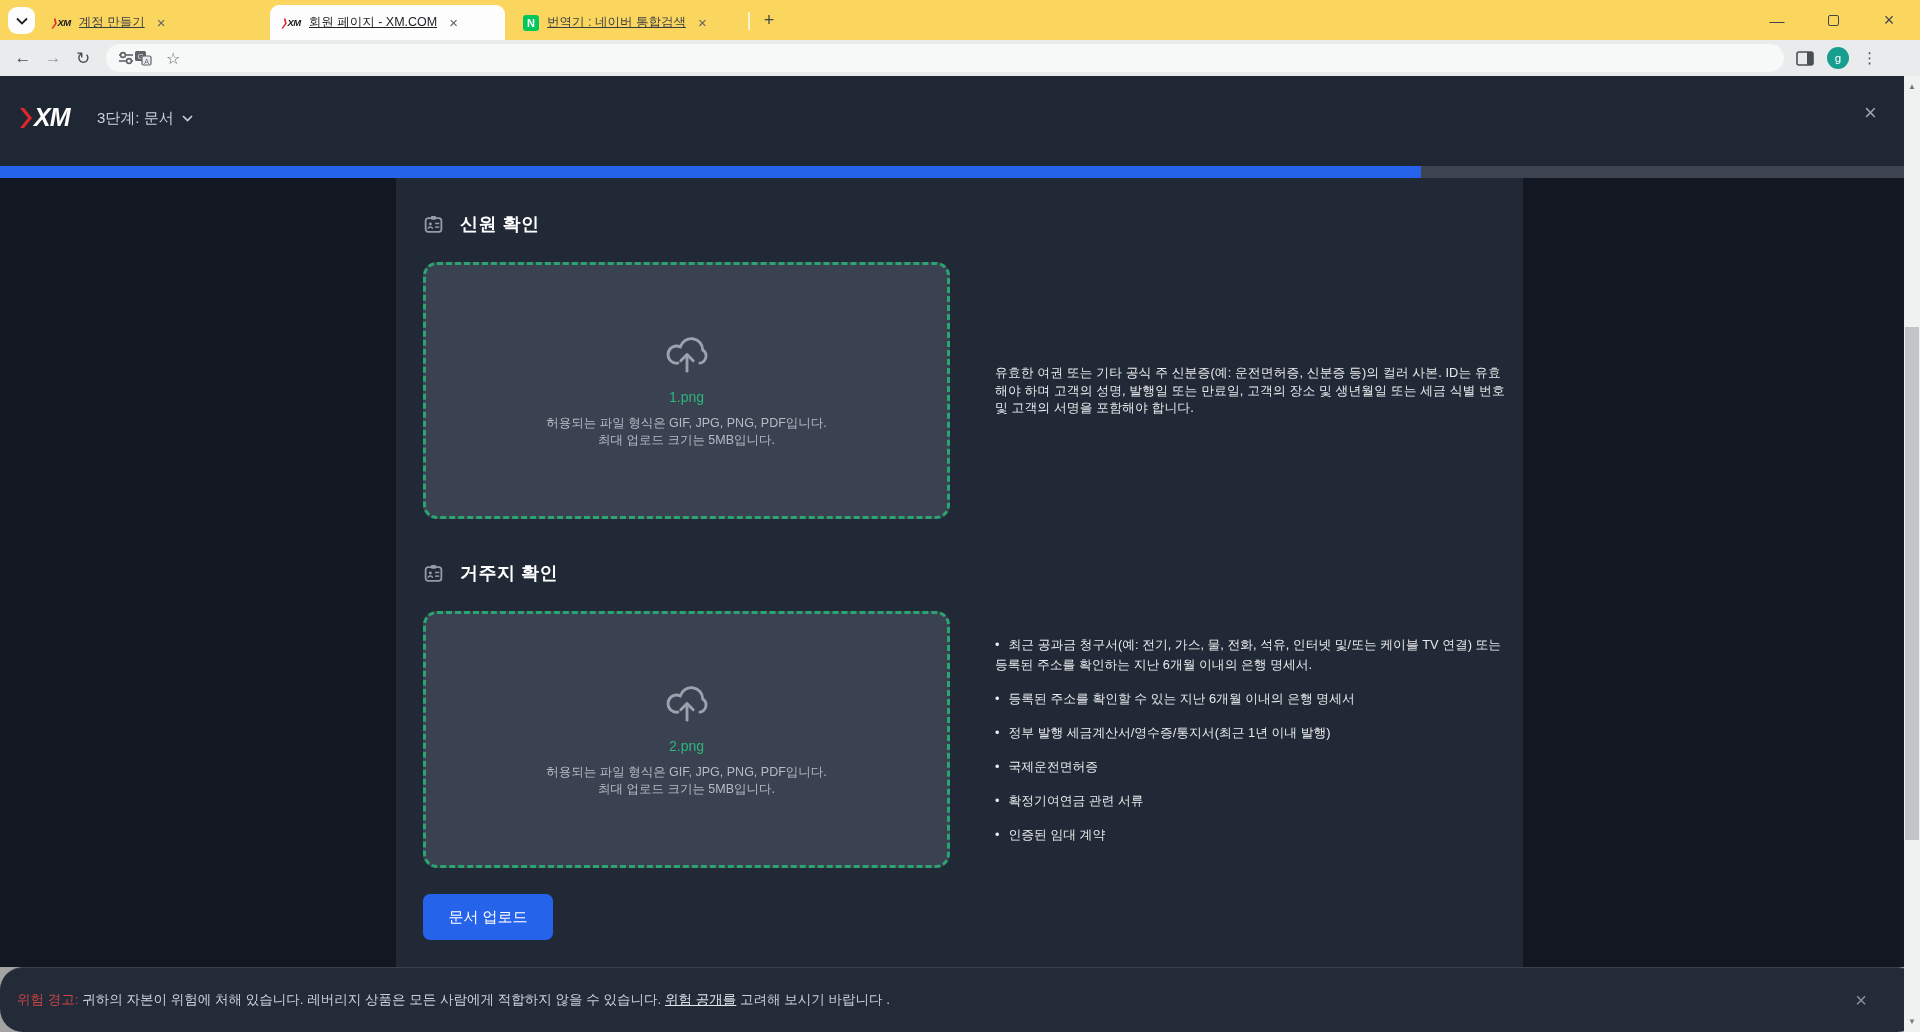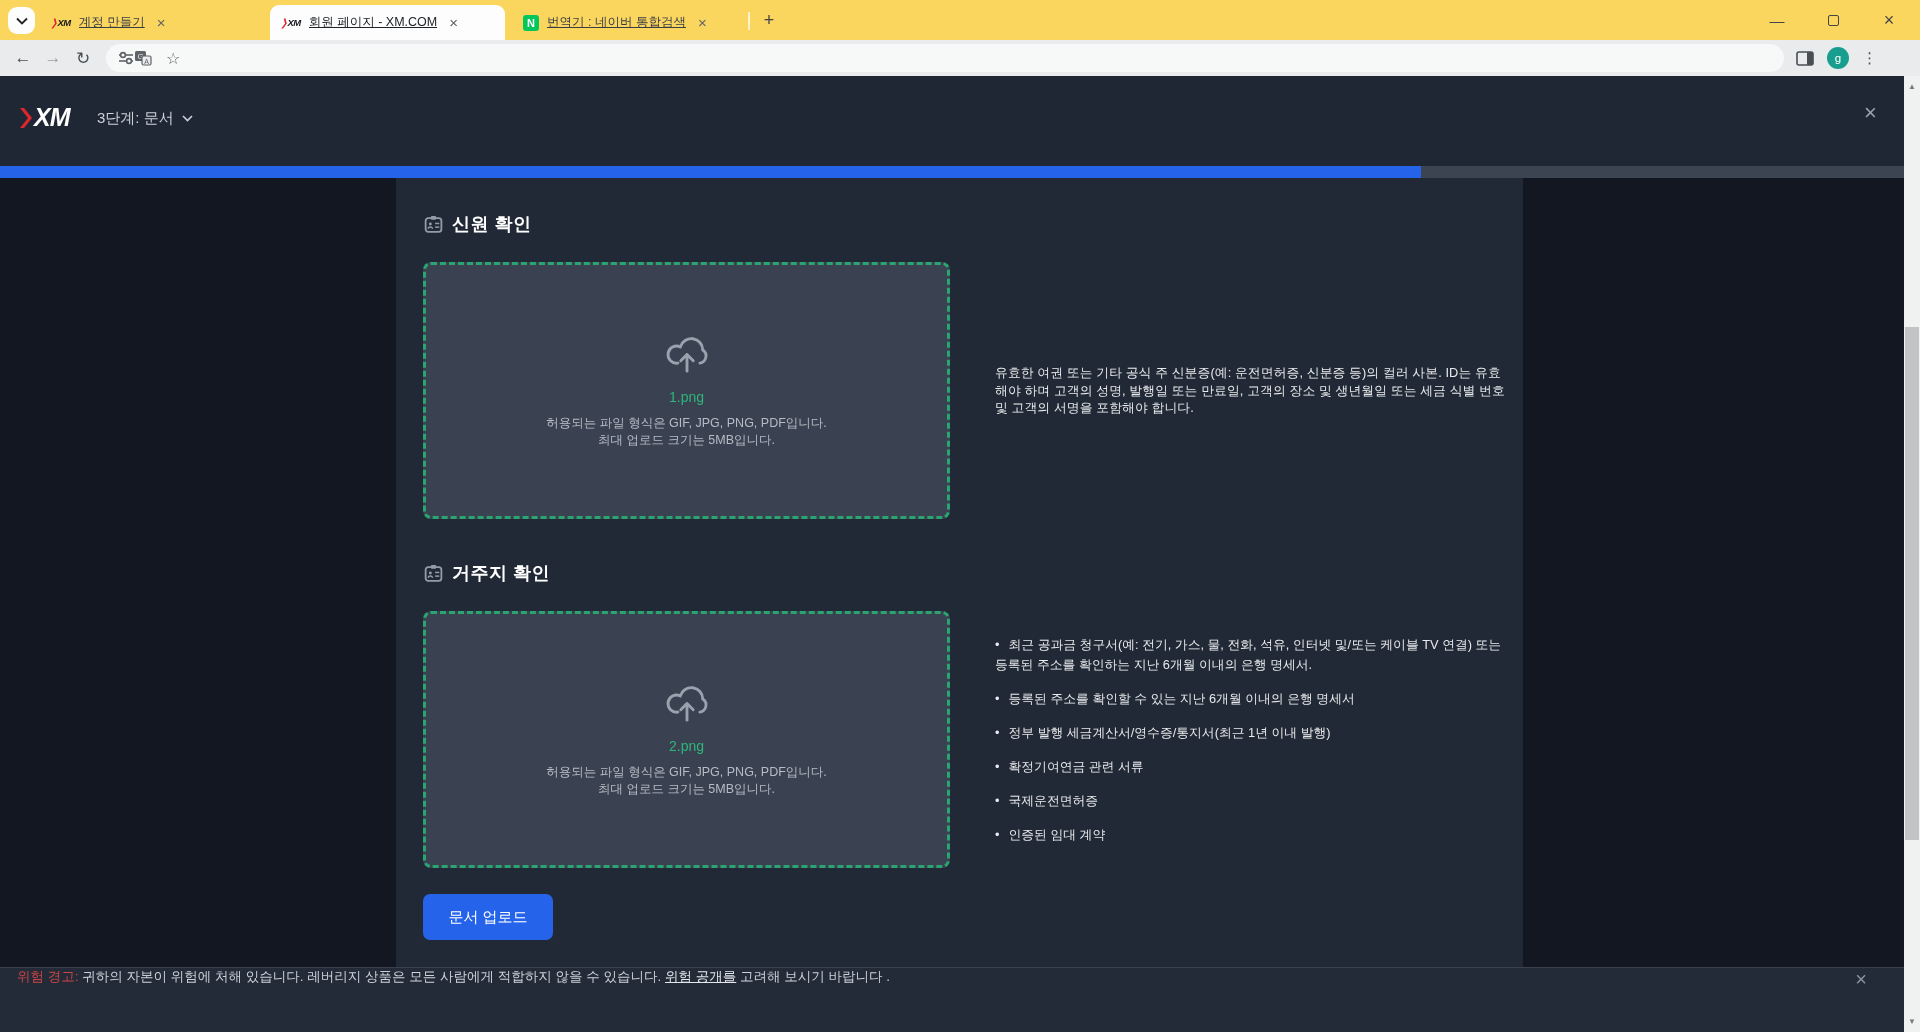--- a/index.html
+++ b/index.html
@@ -37,34 +37,34 @@
   .xmlogo .word { color:#fff; font-weight:bold; font-style:italic; font-size:25px; letter-spacing:-1px; margin-left:2px; }
   .steplabel { position:absolute; left:97px; top:33px; font-size:15px; color:#ccd2d9; display:flex; align-items:center; gap:8px; }
   .page-close { position:absolute; left:1864px; top:26px; font-size:22px; color:#9aa1ab; line-height:1; }
 
   .progress { position:absolute; left:0; top:166px; width:1920px; height:12px; background:#3c4452; }
   .progress .fill { height:12px; background:#2563eb; }
 
   .content-outer { position:absolute; left:0; top:178px; width:1920px; height:789px; background:#121722; }
   .panel { position:absolute; left:396px; top:0; width:1127px; height:789px; background:#212936; padding:34px 0 0 27px; }
 
-  .sec-head { display:flex; align-items:center; gap:8px; margin-bottom:26px; }
+  .sec-head { display:flex; align-items:center; gap:16px; margin-bottom:26px; }
   .sec-head .t { color:#ffffff; font-size:18px; font-weight:bold; letter-spacing:0.5px; }
   .sec-row { display:flex; align-items:center; }
-  .upload-box { width:527px; height:257px; background:#3a4150; border:3px dashed #2aa470; border-radius:8px; display:flex; flex-direction:column; align-items:center; justify-content:center; }
+  .upload-box { width:527px; height:257px; background:#3a4150; border:3px dashed #2aa470; border-radius:14px; display:flex; flex-direction:column; align-items:center; justify-content:center; }
   .upload-box .fname { color:#2fb57b; font-size:14px; margin:14px 0 10px; }
   .upload-box .hint { color:#b6bcc4; font-size:12.5px; line-height:17px; text-align:center; }
   .rightcol { width:515px; margin-left:45px; color:#e8eaec; font-size:12.8px; line-height:17.5px; }
   .rightcol.desc { letter-spacing:0.1px; }
   .bullets .bi { margin-bottom:14px; line-height:20px; }
   .bullets .dot { display:inline-block; margin-right:9px; }
   .gap1 { height:42px; }
   .upload-btn { margin-top:26px; width:130px; height:46px; background:#2563eb; color:#fff; font-size:15px; border:none; border-radius:7px; font-family:inherit; }
 
-  .warnbar { position:absolute; left:0; top:967px; width:1920px; height:65px; background:#232b38; border-top:1px solid #39414e; display:flex; padding:0 17px; }
+  .warnbar { position:absolute; left:0; top:967px; width:1920px; height:65px; background:#232b38; border-top:1px solid #39414e; display:flex; align-items:center; padding:0 17px;border-radius:23px; }
   .warnbar .txt { font-size:13.5px; color:#ccd1d7; }
   .warnbar .red { color:#cb4446; }
   .warnbar .lnk { text-decoration:underline; color:#e3e7eb; }
   .warn-close { margin-left:auto; color:#8c939c; font-size:20px; margin-right:36px; }
 
   
   .scrollbar { position:absolute; left:1904px; top:76px; width:16px; height:956px; background:#f0f1f1; }
   .scrollbar .arrow { position:absolute; left:0; width:16px; text-align:center; font-size:8px; color:#767b80; }
   .scrollbar .thumb { position:absolute; left:1px; top:251px; width:14px; height:513px; background:#c2c4c6; }
 </style>
@@ -214,22 +214,22 @@
           <div class="fname">2.png</div>
           <div class="hint">
             <div>허용되는 파일 형식은 GIF, JPG, PNG, PDF입니다.</div>
             <div>최대 업로드 크기는 5MB입니다.</div>
           </div>
         </div>
         <div class="rightcol bullets">
           <div class="bi"><span class="dot">•</span><span>최근 공과금 청구서(예: 전기, 가스, 물, 전화, 석유, 인터넷 및/또는 케이블 TV 연결) 또는 등록된 주소를 확인하는 지난 6개월 이내의 은행 명세서.</span></div>
           <div class="bi"><span class="dot">•</span><span>등록된 주소를 확인할 수 있는 지난 6개월 이내의 은행 명세서</span></div>
           <div class="bi"><span class="dot">•</span><span>정부 발행 세금계산서/영수증/통지서(최근 1년 이내 발행)</span></div>
+          <div class="bi"><span class="dot">•</span><span>국제운전면허증</span></div>
           <div class="bi"><span class="dot">•</span><span>확정기여연금 관련 서류</span></div>
-          <div class="bi"><span class="dot">•</span><span>국제운전면허증</span></div>
           <div class="bi" style="margin-bottom:0;"><span class="dot">•</span><span>인증된 임대 계약</span></div>
         </div>
       </div>
 
       <button class="upload-btn">문서 업로드</button>
     </div>
 
   </div>
 
   <div class="warnbar">

